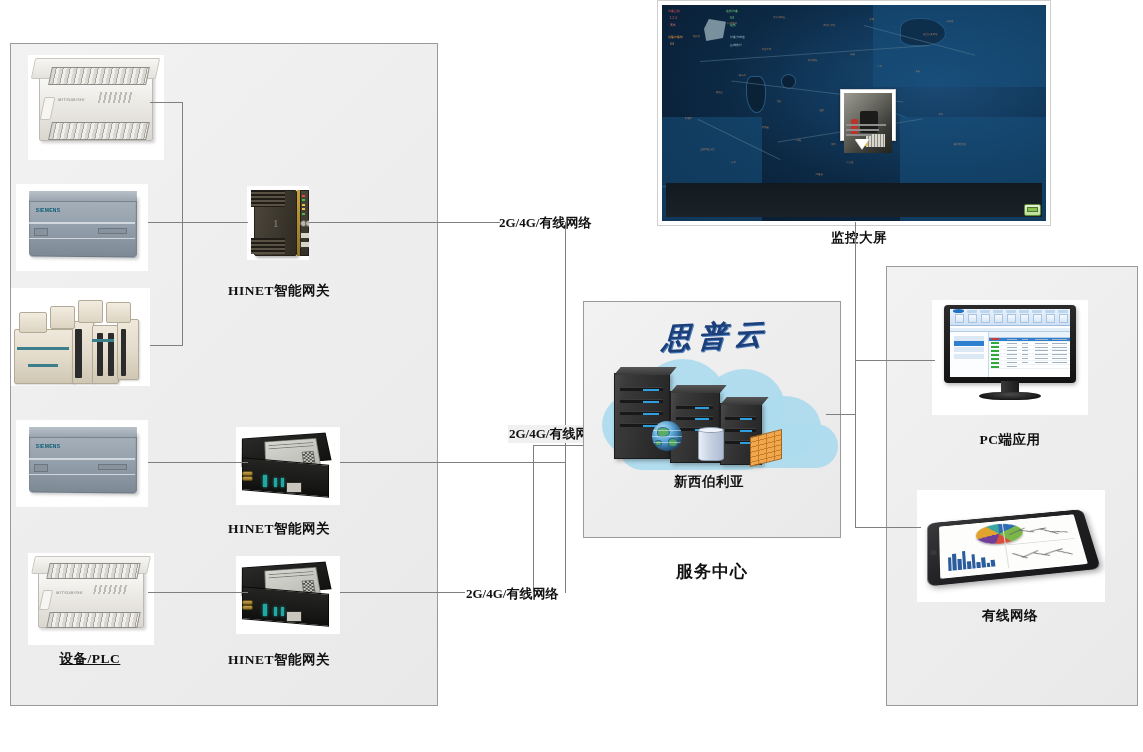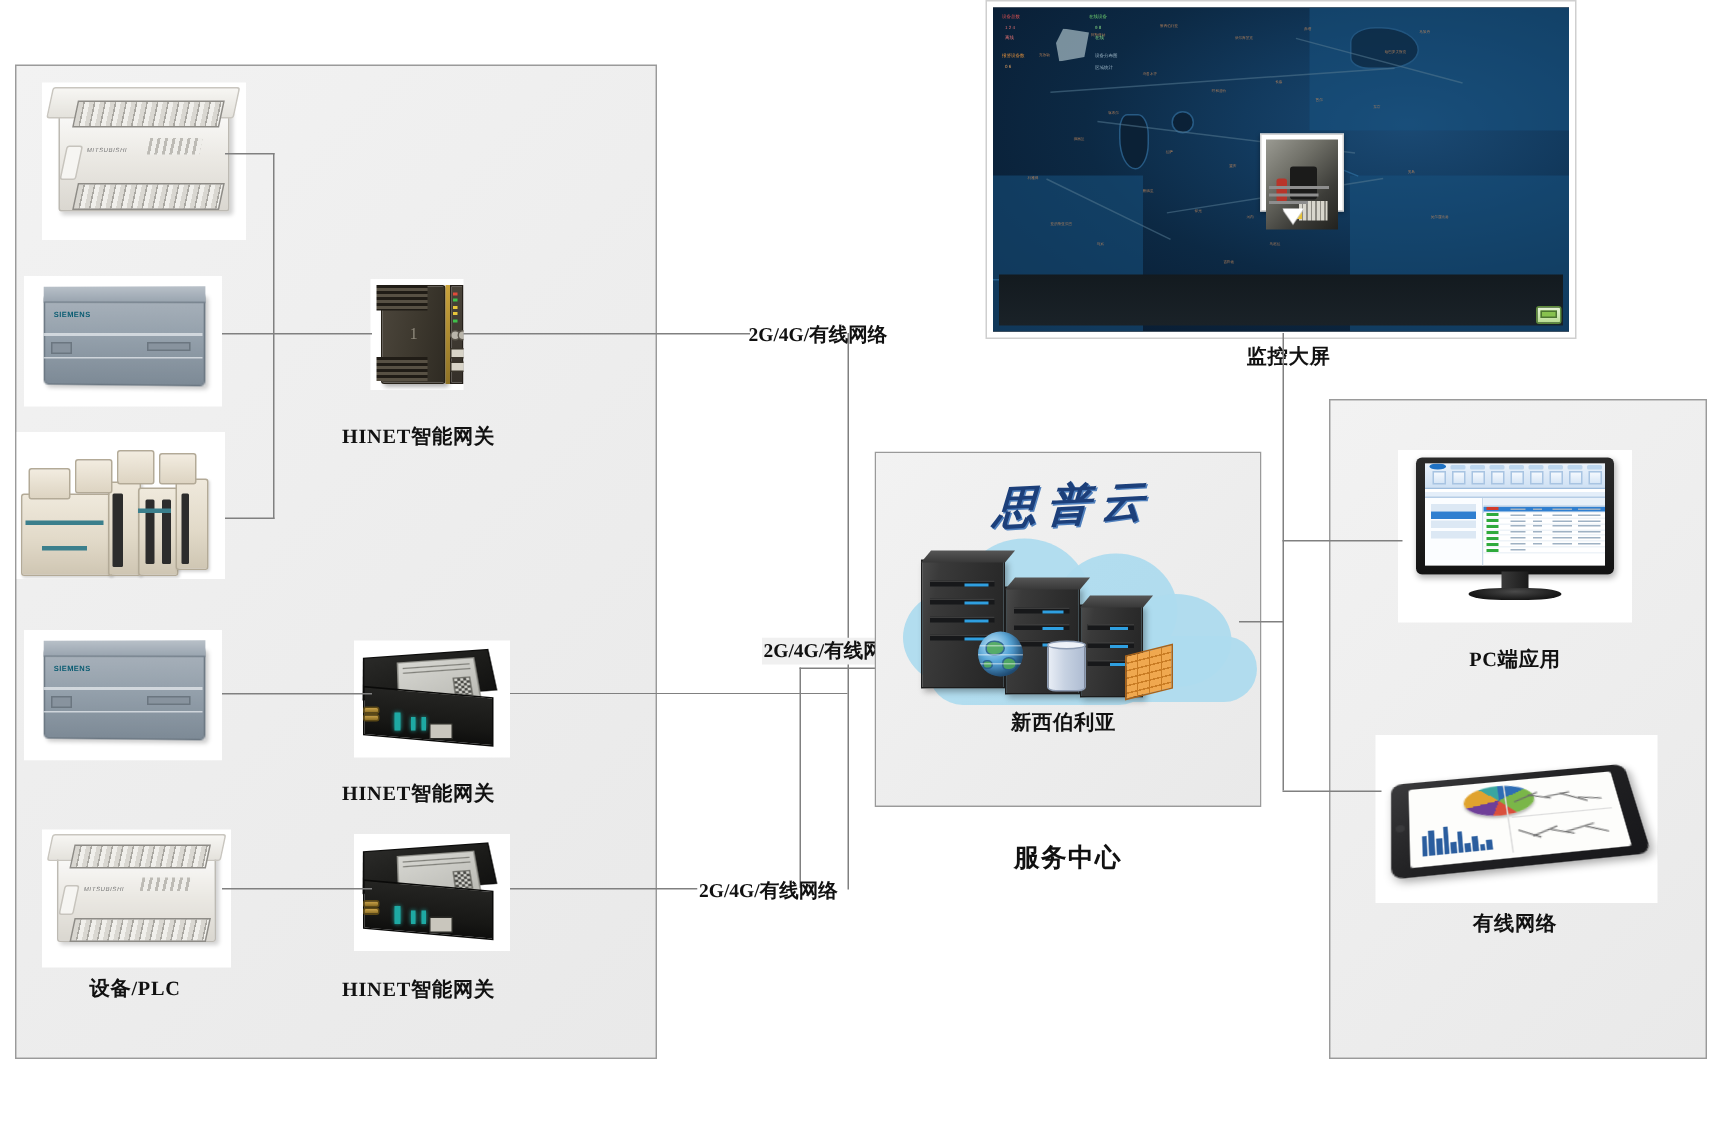--- a/index.html
+++ b/index.html
@@ -431,21 +431,21 @@
   <div class="imgbox plc-mit" style="left:28px; top:553px; width:126px; height:92px;">
     <div class="body"></div>
     <div class="top-slab"></div>
     <div class="term t1"></div>
     <div class="term t2"></div>
     <div class="sidecut"></div>
     <div class="brandtxt">MITSUBISHI</div>
     <div class="leds"></div>
   </div>
 
-  <div class="caption item" style="left:20px; top:650px; width:140px;">设备/PLC</div>
+  <div class="caption item" style="left:20px; top:650px; width:140px;text-decoration:underline;">设备/PLC</div>
 
   <div class="imgbox gw-din" style="left:247px; top:186px; width:62px; height:74px;">
     <div class="shell"></div>
     <div class="vents v1"></div>
     <div class="vents v2"></div>
     <div class="stripe"></div>
     <div class="face"></div>
     <div class="num">1</div>
     <div class="led" style="left:88%; top:12%; background:#e04b3a;"></div>
     <div class="led" style="left:88%; top:18%; background:#3fc04a;"></div>

